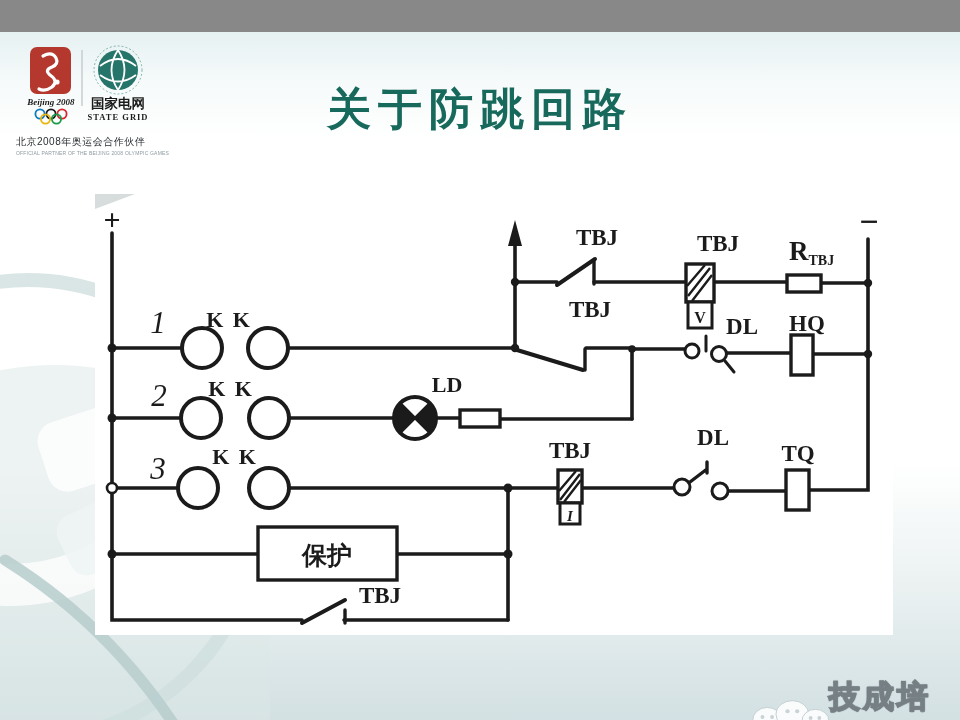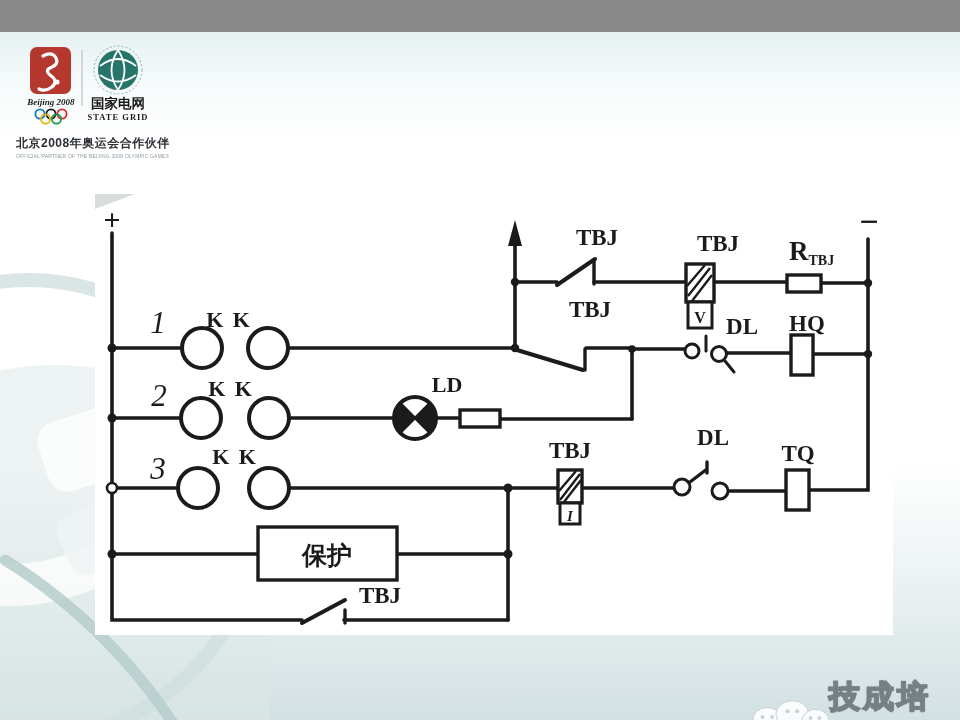--- a/index.html
+++ b/index.html
@@ -1,21 +1,21 @@
 <!DOCTYPE html>
 <html><head>
 <meta charset="utf-8">
 <style>
   html,body{margin:0;padding:0;background:#888;}
   .slide{position:relative;width:960px;height:720px;overflow:hidden;
     font-family:"Liberation Sans","DejaVu Sans",sans-serif;
     background:linear-gradient(180deg,#e6f1f2 0%,#f6fafa 7%,#ffffff 15%,#ffffff 60%,#ecf2f2 76%,#d9e5e7 90%,#cfdde0 100%);margin-top:32px;}
   .decor{position:absolute;left:0;top:148px;z-index:1;pointer-events:none;}
   .logo-block{position:absolute;left:16px;top:10px;width:150px;z-index:3;}
-  .partner-cn{font-size:12px;font-weight:bold;color:#2b2f33;letter-spacing:.5px;margin-top:3px;white-space:nowrap;}
+  .partner-cn{font-size:10px;font-weight:normal;color:#2b2f33;letter-spacing:.5px;margin-top:3px;white-space:nowrap;}
   .partner-en{font-size:5px;color:#8d9aa0;letter-spacing:.2px;margin-top:1px;white-space:nowrap;}
   .title{position:absolute;left:0;top:48px;width:960px;text-align:center;z-index:3;
     font-family:"Liberation Serif","DejaVu Serif",serif;font-weight:bold;font-size:44px;
     color:#17695c;letter-spacing:7px;}
   .scan{position:absolute;left:95px;top:162px;width:798px;height:441px;background:#ffffff;z-index:2;}
   .scan-corner{position:absolute;left:0;top:0;width:0;height:0;
     border-top:15px solid #ccd5d3;border-right:40px solid transparent;opacity:.8;}
   .watermark{position:absolute;left:748px;top:644px;z-index:4;display:flex;align-items:center;opacity:.93;}
   .watermark-text{font-size:31px;font-weight:bold;letter-spacing:3px;color:#fdfefe;
     -webkit-text-stroke:1.4px #6e787d;
@@ -57,20 +57,21 @@
         <circle cx="102" cy="28" r="24" stroke="#3b8a7f" stroke-width="1" fill="none" stroke-dasharray="2,2" opacity="0.6"></circle>
         <path d="M84,24 Q102,10 120,24 M84,33 Q102,46 120,33 M102,8 Q89,28 102,48 M102,8 Q115,28 102,48" stroke="#ffffff" stroke-width="1.8" fill="none"></path>
       </g>
       <text x="102" y="66" text-anchor="middle" font-size="13.5" font-weight="bold" fill="#1e5a4c" font-family="Liberation Sans, sans-serif">国家电网</text>
       <text x="102" y="78" text-anchor="middle" font-size="8.5" font-weight="bold" fill="#2a7a5e" letter-spacing="1">STATE GRID</text>
     </svg>
     <div class="partner-cn">北京2008年奥运会合作伙伴</div>
     <div class="partner-en">OFFICIAL PARTNER OF THE BEIJING 2008 OLYMPIC GAMES</div>
   </div>
 
+  <div class="title">关于防跳回路</div>
 
   <div class="scan">
     <div class="scan-corner"></div>
     <svg width="798" height="441" viewBox="95 162 798 441">
 
       <g stroke="#1b1b1b" stroke-width="3.6" fill="none" stroke-linecap="round">
         <path d="M112,201 V588 H302"></path>
         <path d="M344,588 H508"></path>
         <path d="M868,207 V458 H809"></path>
         <path d="M515,250 H557 M594,250 H686 M714,250 H787 M821,251 H868"></path>

